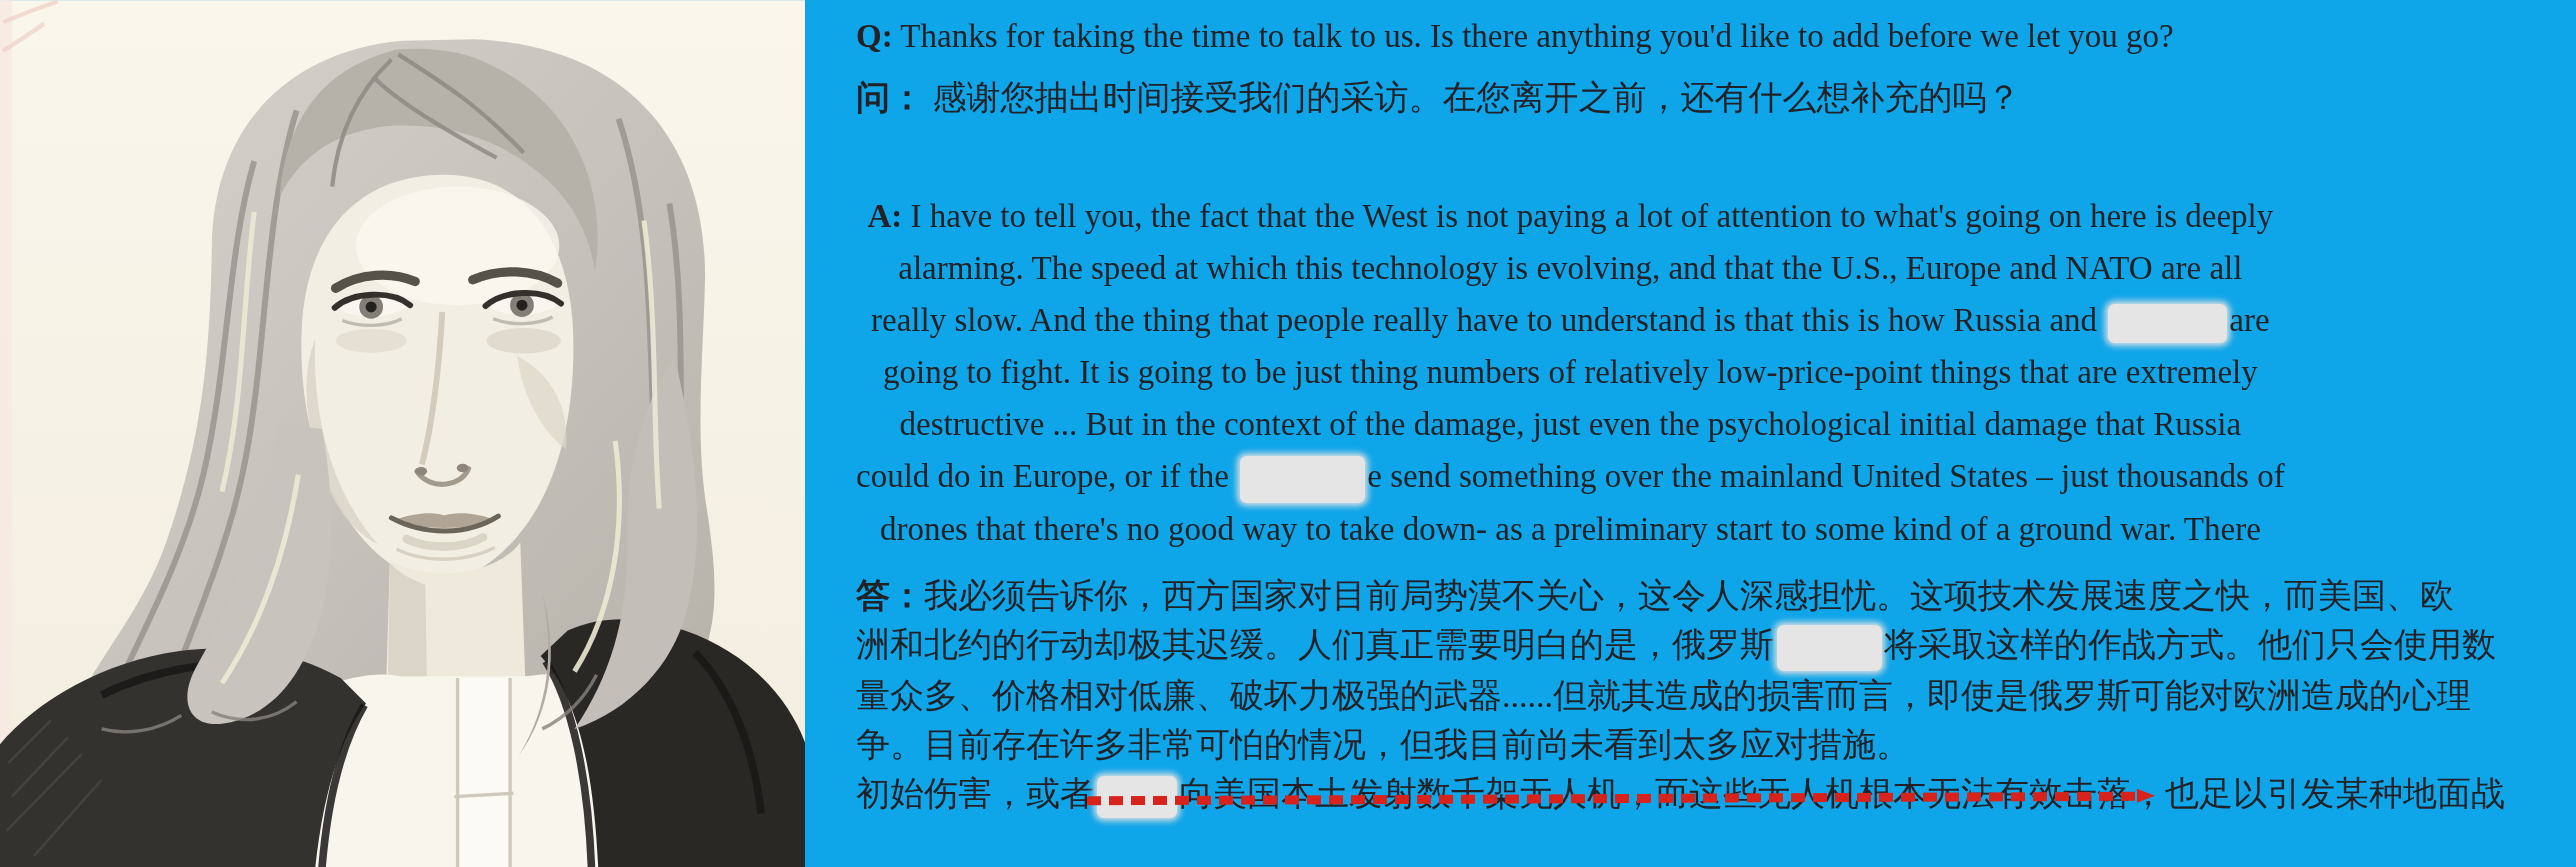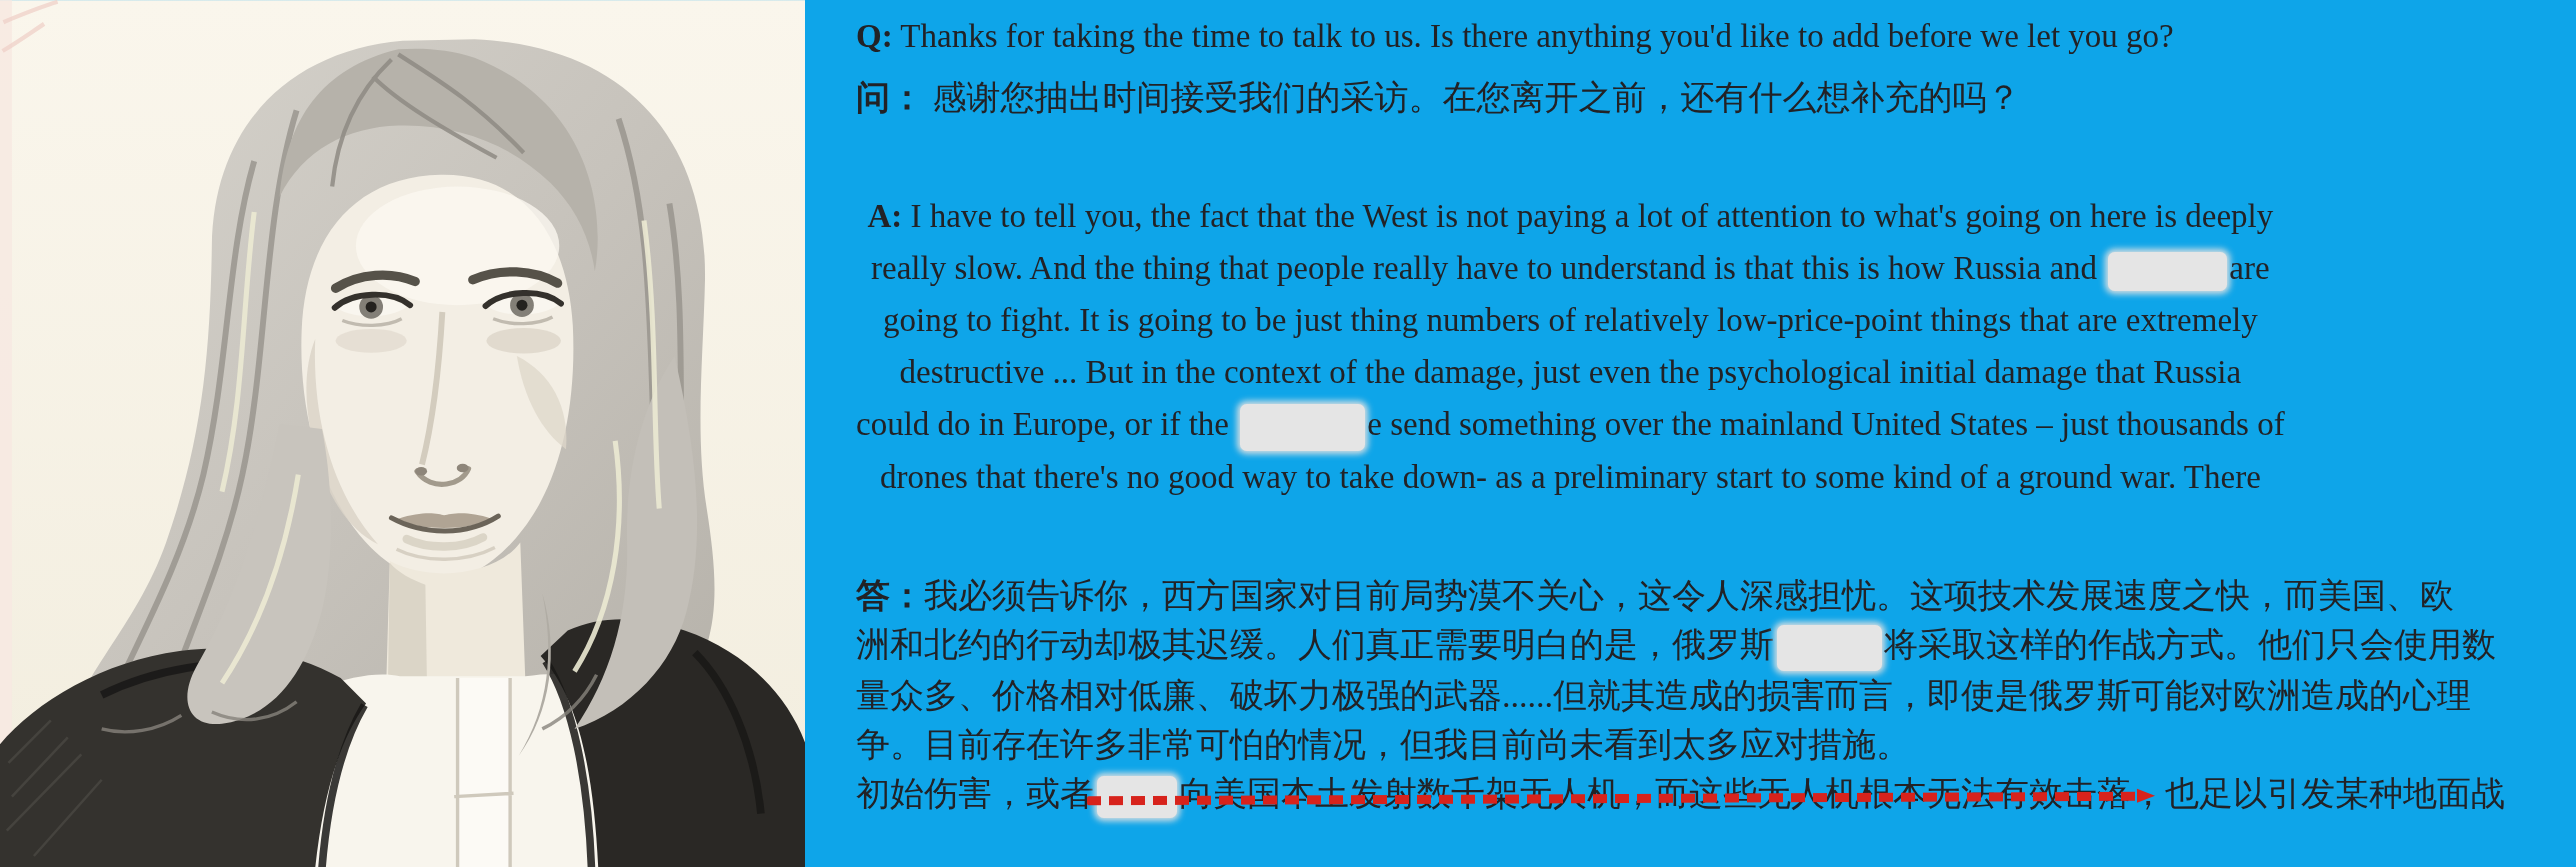--- a/index.html
+++ b/index.html
@@ -145,20 +145,21 @@
 
   <div class="textcol">
     <div class="block en" id="b-q-en">
         <div class="line"><span class="lbl">Q:</span><span> Thanks for taking the time to talk to us. Is there anything you'd like to add before we let you go?</span></div>
       </div>
     <div class="block zh" id="b-q-zh">
         <div class="line"><span class="lbl">问：</span><span> 感谢您抽出时间接受我们的采访。在您离开之前，还有什么想补充的吗？</span></div>
       </div>
     <div class="block en" id="b-a-en">
         <div class="line"><span class="lbl">A:</span><span> I have to tell you, the fact that the West is not paying a lot of attention to what's going on here is deeply</span></div>
+        <div class="line"><span>alarming. The speed at which this technology is evolving, and that the U.S., Europe and NATO are all</span></div>
         <div class="line"><span>really slow. And the thing that people really have to understand is that this is how Russia and </span><span class="redact" style="width: 119px; height: 39px;"></span><span>are</span></div>
         <div class="line"><span>going to fight. It is going to be just thing numbers of relatively low-price-point things that are extremely</span></div>
         <div class="line"><span>destructive ... But in the context of the damage, just even the psychological initial damage that Russia</span></div>
         <div class="line"><span>could do in Europe, or if the </span><span class="redact" style="width: 125px; height: 47px;"></span><span>e send something over the mainland United States – just thousands of</span></div>
         <div class="line"><span>drones that there's no good way to take down- as a preliminary start to some kind of a ground war. There</span></div>
       </div>
     <div class="block zh" id="b-a-zh">
         <div class="line"><span class="lbl">答：</span><span>我必须告诉你，西方国家对目前局势漠不关心，这令人深感担忧。这项技术发展速度之快，而美国、欧</span></div>
         <div class="line"><span>洲和北约的行动却极其迟缓。人们真正需要明白的是，俄罗斯</span><span class="redact" style="width: 105px; height: 46px;"></span><span>将采取这样的作战方式。他们只会使用数</span></div>
         <div class="line"><span>量众多、价格相对低廉、破坏力极强的武器......但就其造成的损害而言，即使是俄罗斯可能对欧洲造成的心理</span></div>

